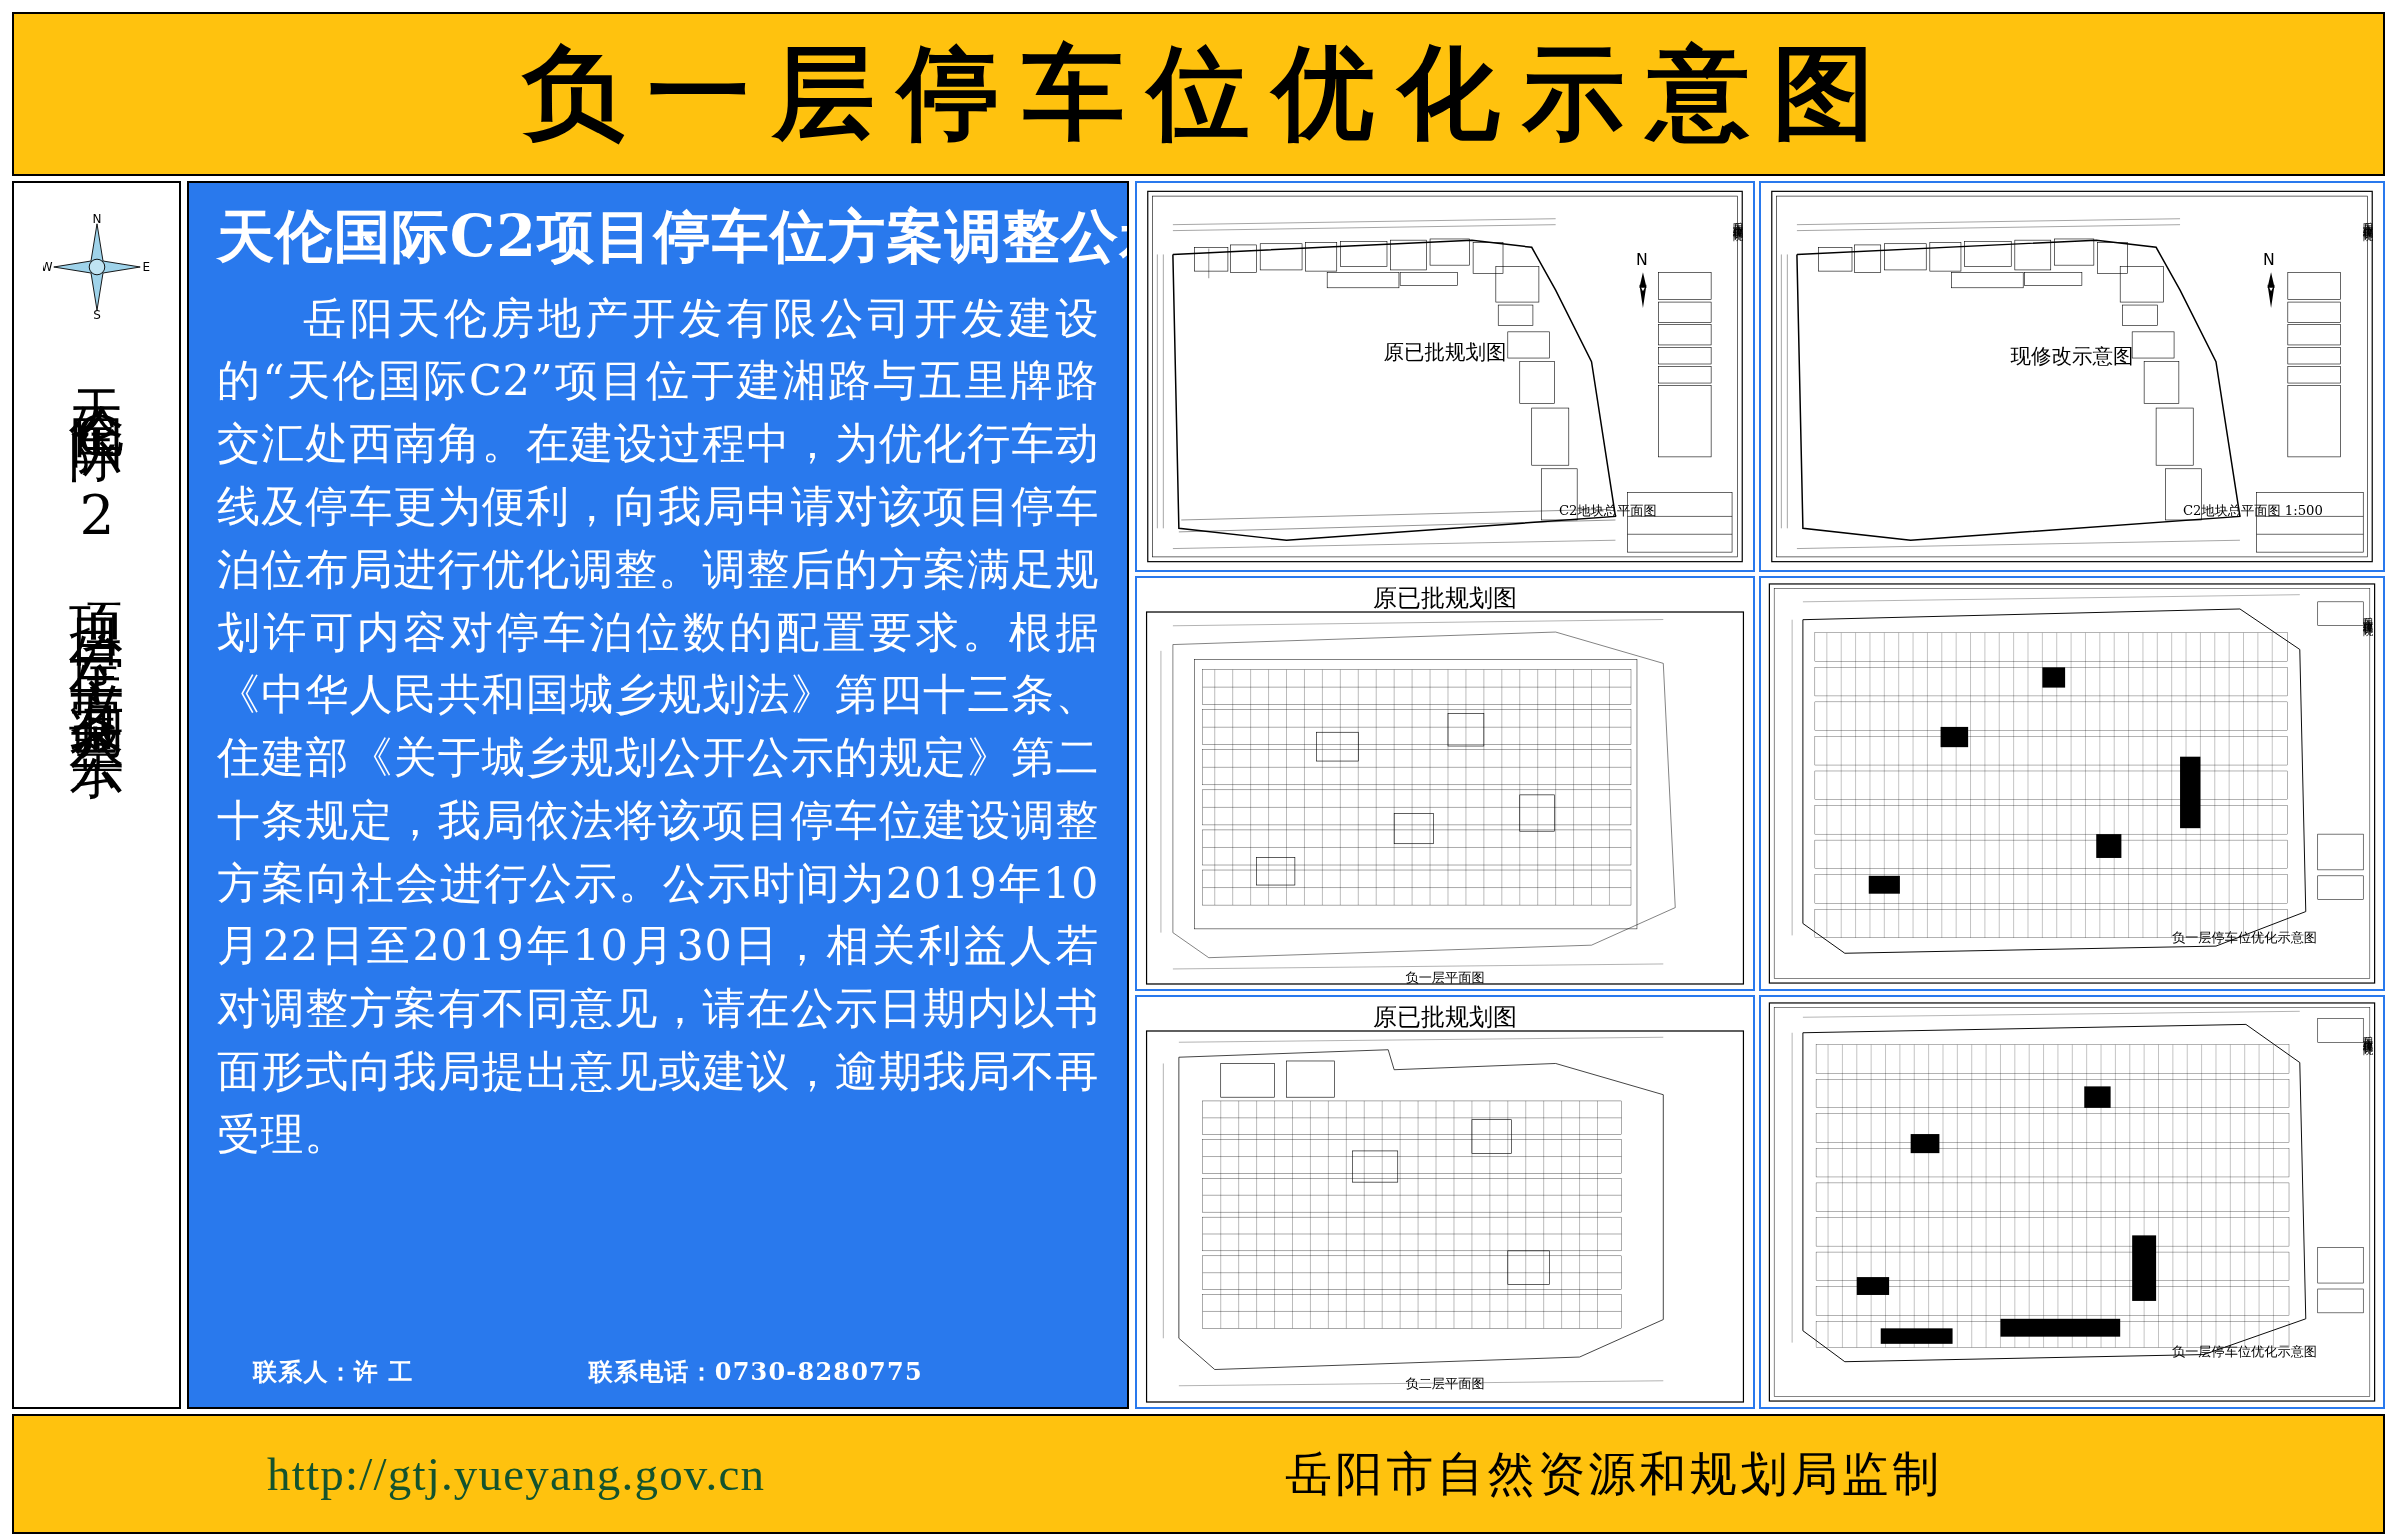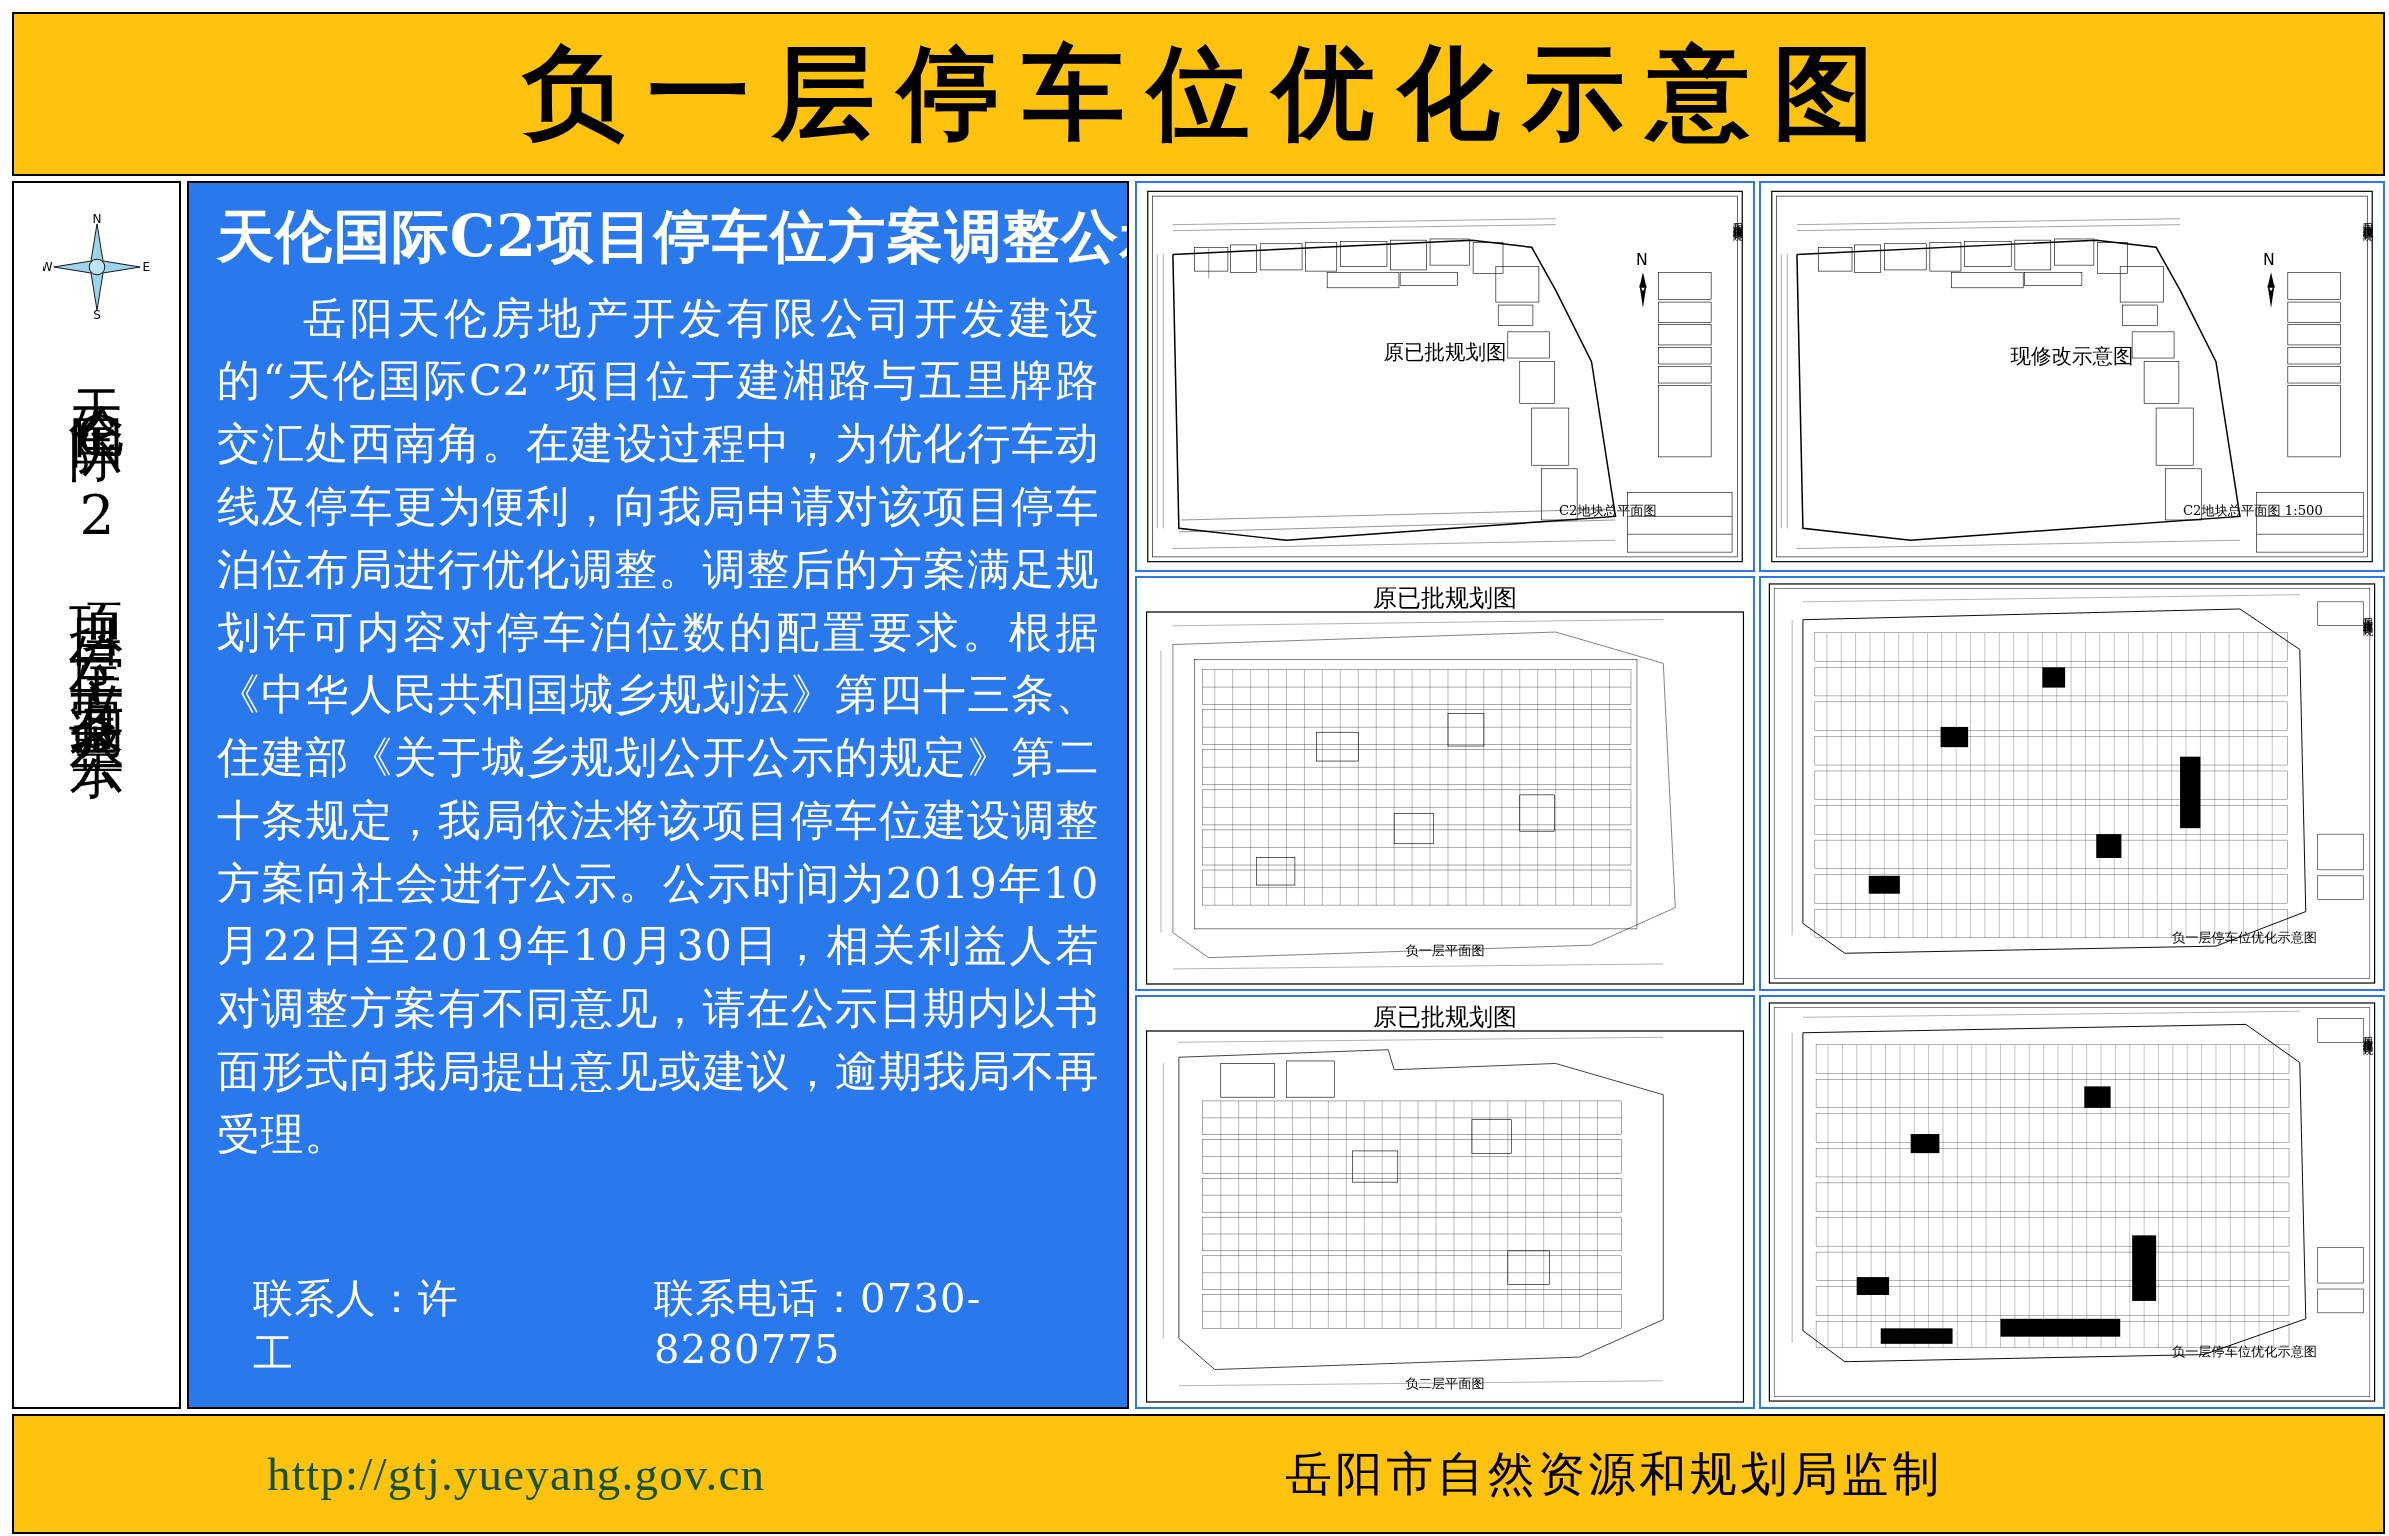--- a/index.html
+++ b/index.html
@@ -144,25 +144,25 @@
     line-height: 1.46;
     text-align: justify;
     text-justify: inter-ideograph;
     text-indent: 86px;
     letter-spacing: 0.6px;
   }
   .panel-contact {
     position: absolute;
     left: 28px;
     right: 28px;
-    bottom: 26px;
+    bottom: 19px;
     display: flex;
     font-family: "DejaVu Serif", serif;
-    font-size: 40px;
-    font-weight: normal;
+    font-size: 24px;
+    font-weight: bold;
     letter-spacing: 1.2px;
   }
   .contact-person { margin-left: 36px; }
   .contact-phone { margin-left: 175px; }
   
   .grid {
     position: absolute;
     left: 1129px;
     top: 175px;
     width: 1250px;
@@ -442,21 +442,21 @@
             <rect x="200" y="400" width="64" height="44"></rect>
           </g>
 
           <g stroke="#000" stroke-width="0.5">
             <line x1="60" y1="30" x2="880" y2="20"></line>
             <line x1="40" y1="70" x2="40" y2="520"></line>
             <line x1="60" y1="578" x2="880" y2="570"></line>
           </g>
         </svg>
       </div>
-      <div class="inner-label inner-center lbl-small" style="bottom:29px;">负一层平面图</div>
+      <div class="inner-label inner-center lbl-small" style="bottom:2px;">负一层平面图</div>
     </div>
 
     <div class="cell r2 cR">
       <div class="dwg">
         <svg viewBox="0 0 1039 690" preserveAspectRatio="none">
           <rect x="14" y="10" width="1011" height="670" fill="none" stroke="#000" stroke-width="2"></rect>
           <rect x="22" y="18" width="995" height="654" fill="none" stroke="#000" stroke-width="0.8"></rect>
 
           <polyline points="70,70 800,52 900,120 910,560 760,618 140,630 70,580 70,70" fill="none" stroke="#000" stroke-width="1.6"></polyline>
 

